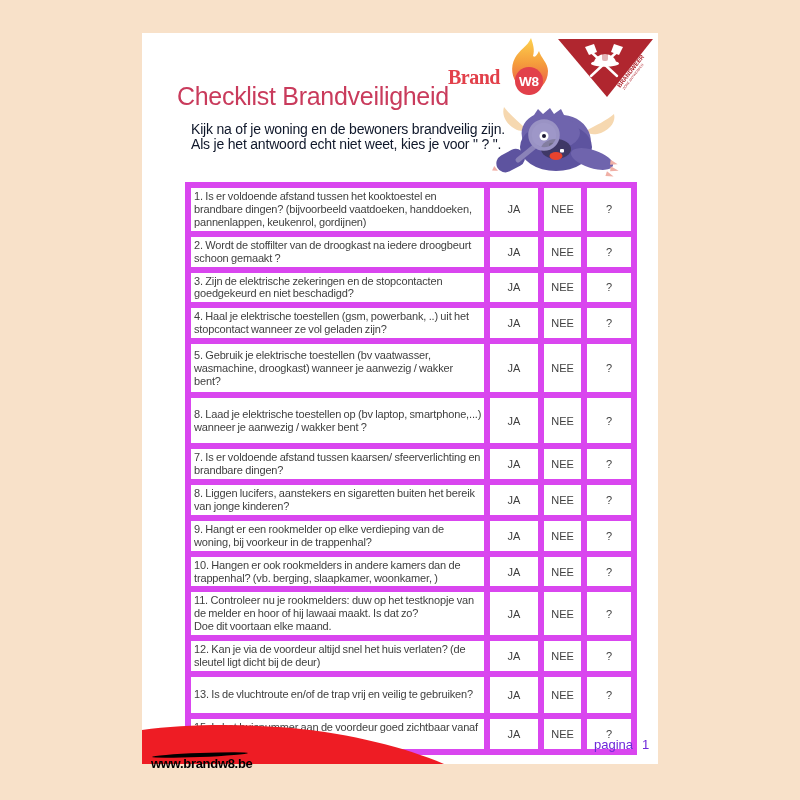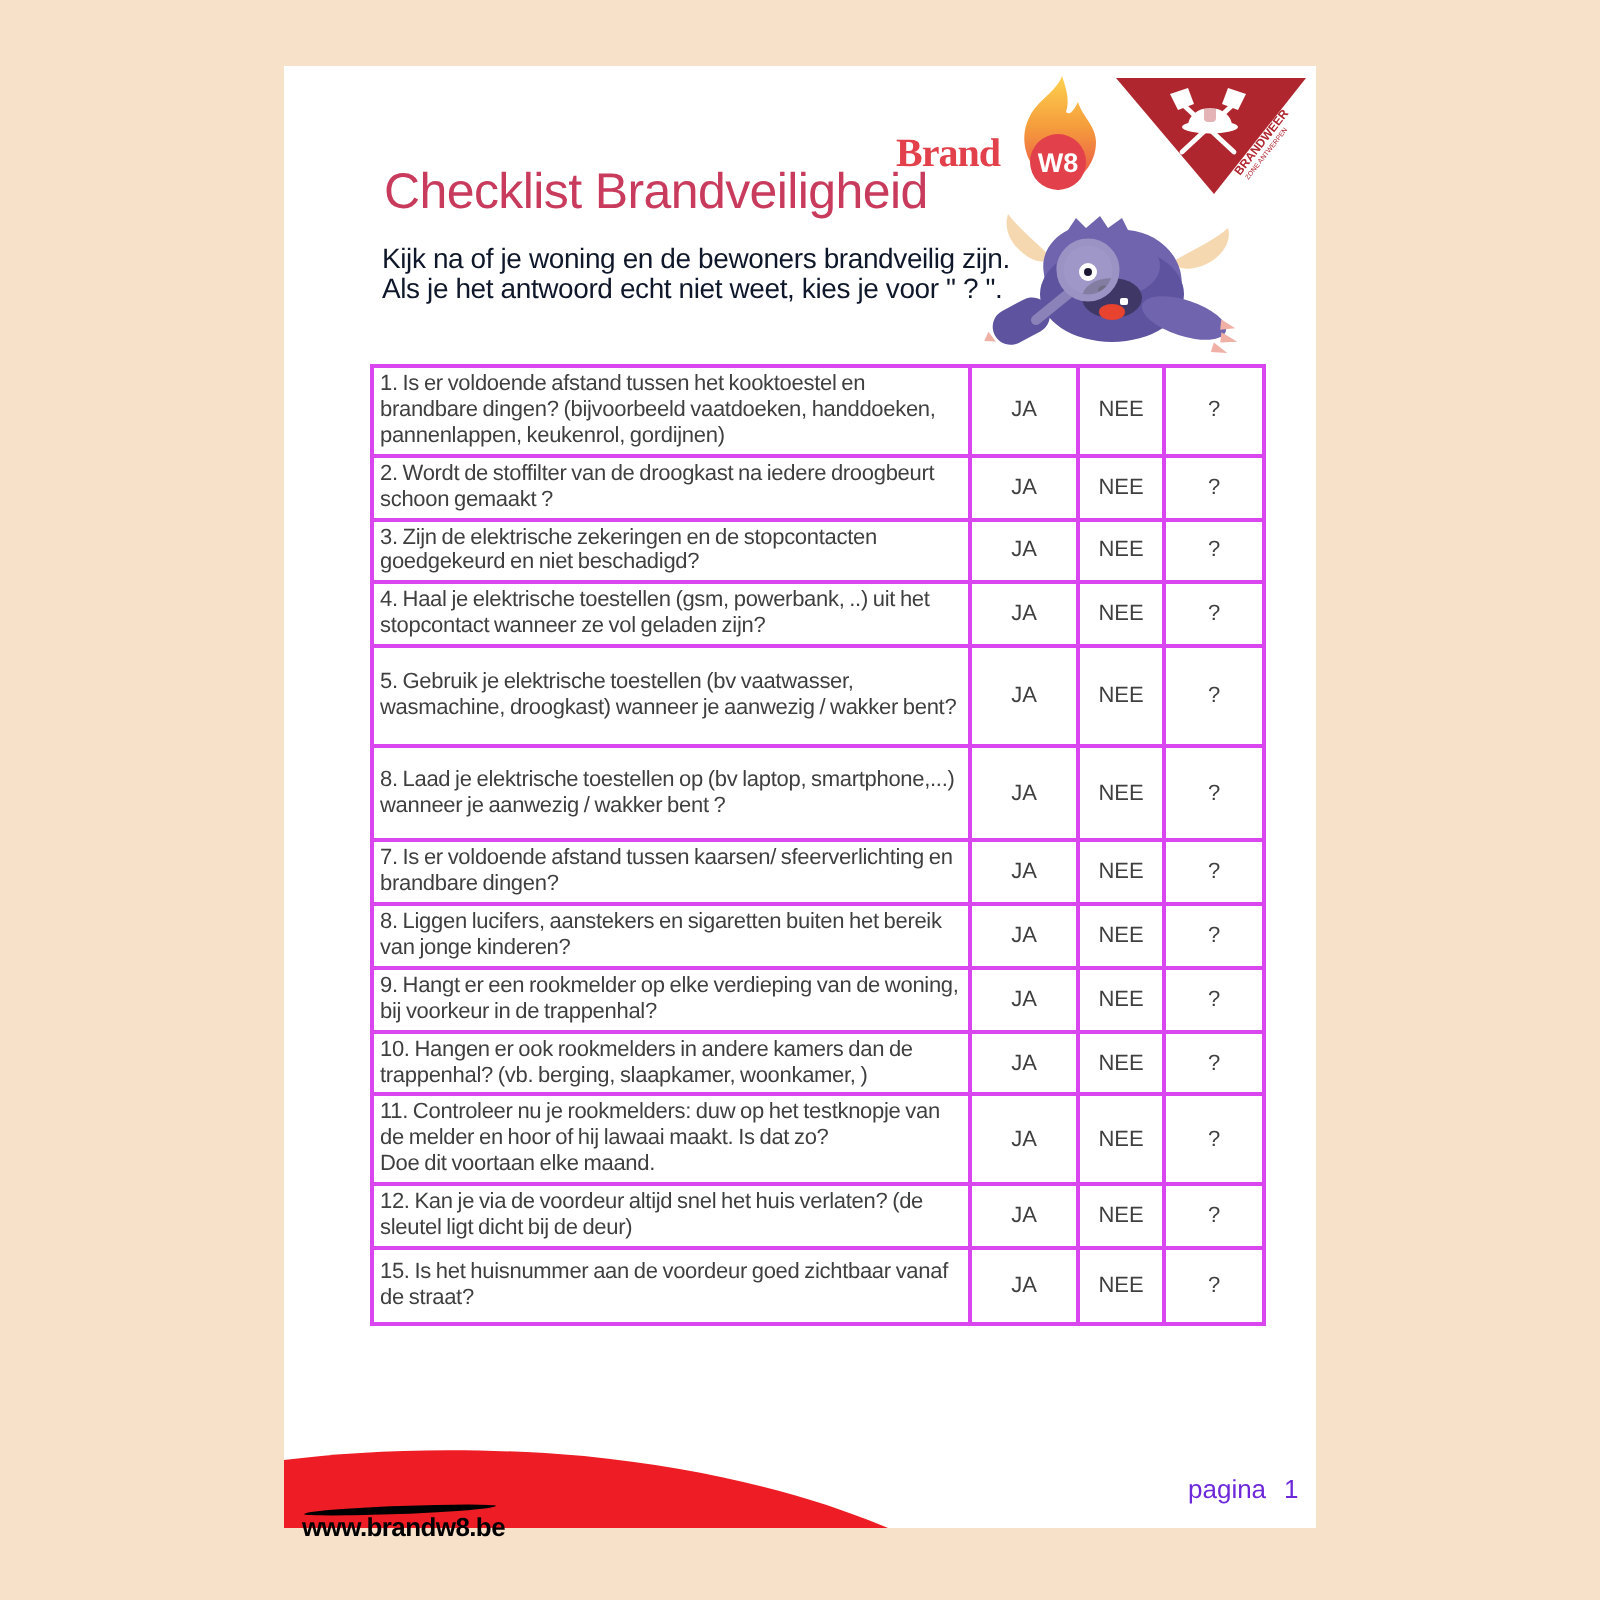--- a/index.html
+++ b/index.html
@@ -16,36 +16,36 @@
   
   .brand-logo{position:absolute;left:306px;top:4px;width:104px;height:60px;}
   .brand-word{
     position:absolute;left:0;top:29px;font-size:20px;font-weight:bold;
     color:#e2404a;letter-spacing:-0.5px;font-family:Liberation Serif, serif;
   }
   .flame-svg{position:absolute;right:0;top:0;}
   .zone-logo{position:absolute;left:414px;top:2px;width:102px;height:68px;}
   
   .title{
-    position:absolute;left:50px;top:49px;font-size:25px;letter-spacing:-0.3px;
+    position:absolute;left:35px;top:49px;font-size:25px;letter-spacing:-0.3px;
     color:#c93b5c;white-space:nowrap;
   }
   .intro{
     position:absolute;left:49px;top:89px;font-size:14px;line-height:15px;
     letter-spacing:-0.2px;color:#0f172a;
   }
   .mascot{position:absolute;left:350px;top:66px;width:132px;height:82px;}
   
   table.checklist{
     position:absolute;left:43px;top:149px;width:446px;
     border-collapse:collapse;table-layout:fixed;
     border:2px solid #4a4a4a;
   }
   table.checklist td{
-    border:2px solid #d946ef;vertical-align:middle;
+    border:6px solid #d946ef;vertical-align:middle;
     font-size:11px;color:#3f3f3f;
   }
   td.q{
     padding:2px 2px 2px 3px;line-height:12.9px;letter-spacing:-0.15px;
     word-spacing:-0.5px;white-space:pre-line;
   }
   td.a{text-align:center;font-size:11.5px;padding:6px 0;}
   tr:nth-child(5) td{height:36px;}
   tr:nth-child(6) td{height:33px;}
   tr:nth-child(13) td{height:24px;}
@@ -219,20 +219,26 @@
           <td class="a">NEE</td>
           <td class="a">?</td>
         </tr>
         <tr>
           <td class="q">12. Kan je via de voordeur altijd snel het huis verlaten? (de sleutel ligt dicht bij de deur)</td>
           <td class="a">JA</td>
           <td class="a">NEE</td>
           <td class="a">?</td>
         </tr>
         <tr>
+          <td class="q">13. Is de vluchtroute en/of de trap vrij en veilig te gebruiken?</td>
+          <td class="a">JA</td>
+          <td class="a">NEE</td>
+          <td class="a">?</td>
+        </tr>
+        <tr>
           <td class="q">15. Is het huisnummer aan de voordeur goed zichtbaar vanaf de straat?</td>
           <td class="a">JA</td>
           <td class="a">NEE</td>
           <td class="a">?</td>
         </tr>
       </tbody>
   </table>
 
   <svg class="wave" viewBox="0 0 312 42" preserveAspectRatio="none">
     <path d="M0 8 C 40 3 90 1 150 6 C 210 12 262 25 302 42 L 0 42 Z" fill="#ee1c24"></path>

